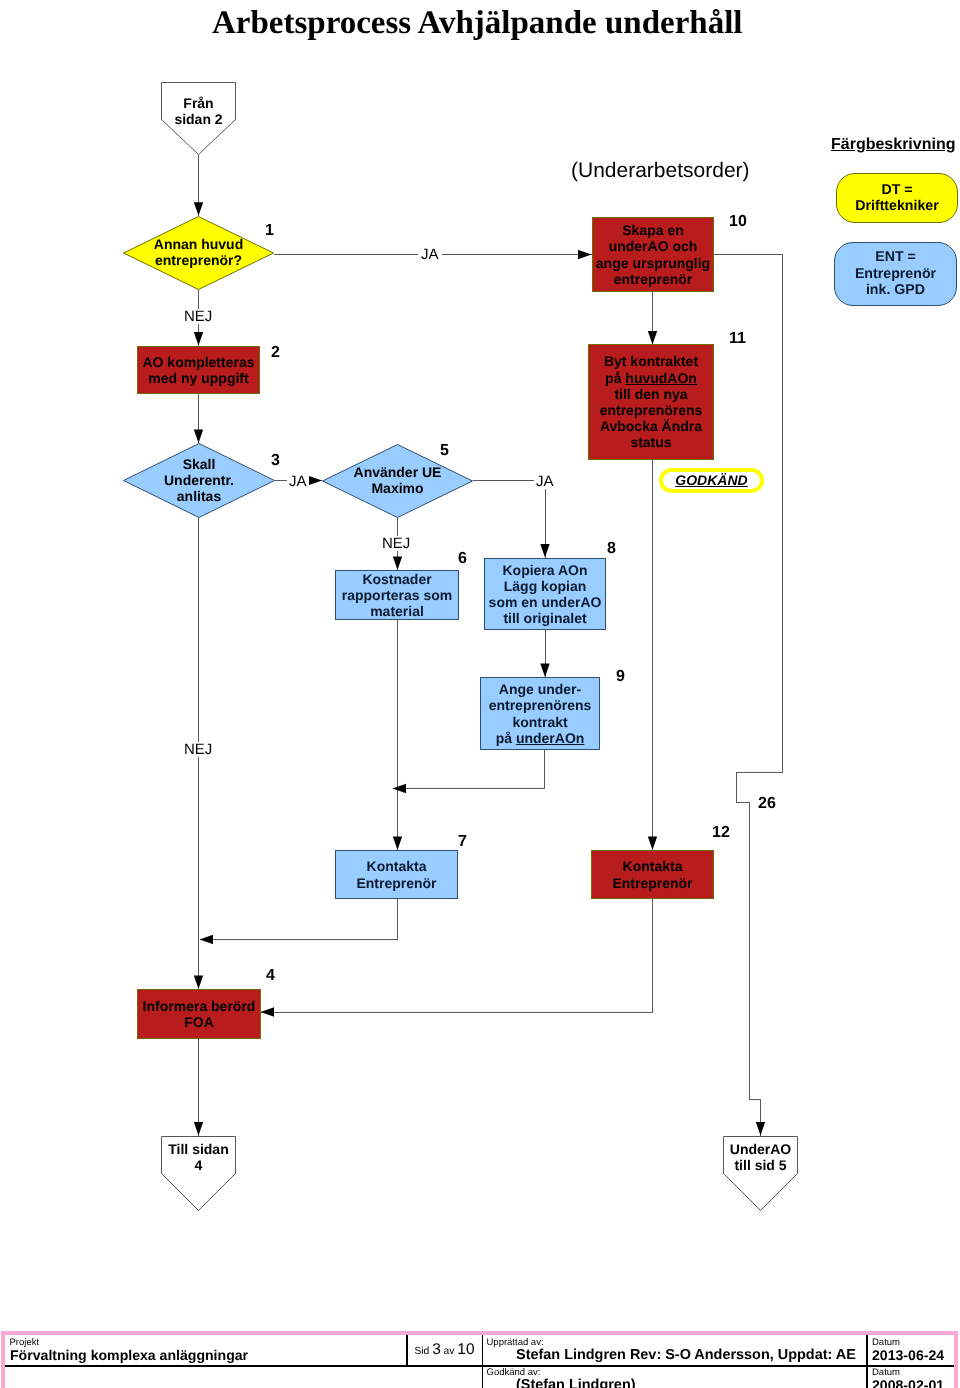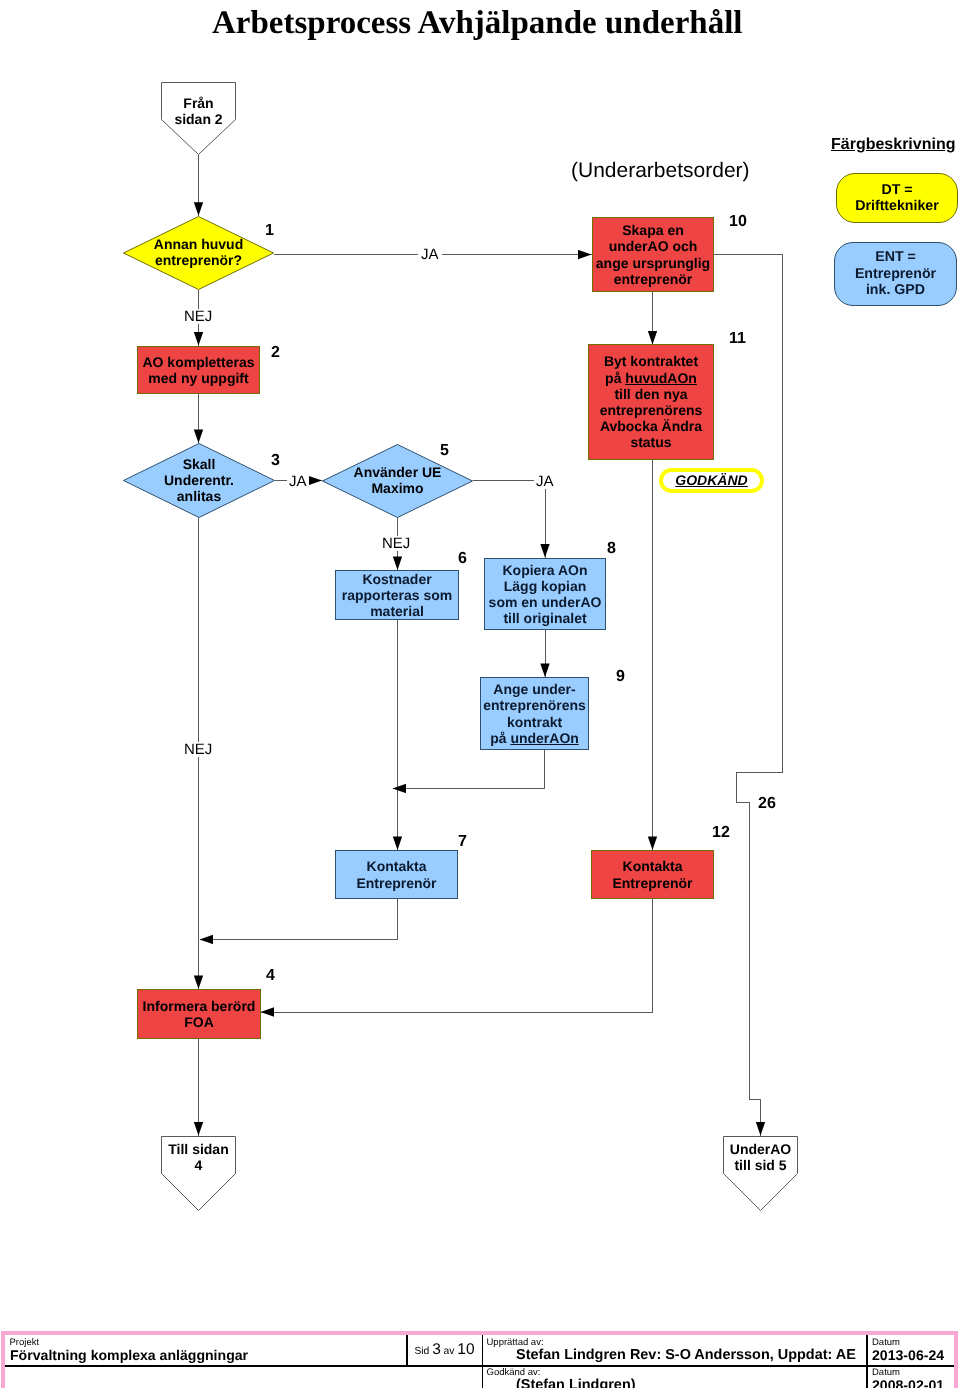--- a/index.html
+++ b/index.html
@@ -5,21 +5,21 @@
   html,body{margin:0;padding:0;}
   body{width:960px;height:1388px;background:#ffffff;-webkit-font-smoothing:antialiased;text-rendering:geometricPrecision;font-family:"Liberation Sans",sans-serif;position:relative;overflow:hidden;}
   #page{position:absolute;left:0;top:8px;width:960px;height:1388px;}
 
   .title{position:absolute;font-family:"Liberation Serif",serif;font-weight:bold;font-size:33px;color:#000;white-space:nowrap;}
 
   
   .node{position:absolute;box-sizing:border-box;display:flex;align-items:center;justify-content:center;
         text-align:center;font-weight:bold;font-size:14px;line-height:16.2px;color:#000;}
   .node.box{border:1px solid #3f3f3f;}
-  .node.yellow{background:#ef4444;border-color:#6e6e00;align-items:center;}
+  .node.yellow{background:#b91c1c;border-color:#6e6e00;align-items:center;}
   .node.blue{background:#99ccff;border-color:#2d506e;color:#0b1a2e;}
 
   .num{position:absolute;font-weight:bold;font-size:16px;color:#000;line-height:16px;}
   .lbl{position:absolute;font-weight:normal;font-size:15px;color:#000;line-height:15px;white-space:nowrap;}
   .italic-note{position:absolute;font-weight:normal;font-size:21px;color:#000000;white-space:nowrap;}
   .legend-title{position:absolute;font-weight:bold;font-size:16px;color:#000;text-decoration:underline;white-space:nowrap;}
   .round{position:absolute;box-sizing:border-box;display:flex;align-items:center;justify-content:center;
          text-align:center;font-weight:bold;font-size:14.2px;line-height:16.5px;color:#000;border-radius:19px;margin-top:8px;}
 
   svg.lines{position:absolute;left:0;top:0;width:960px;height:1388px;overflow:visible;}
@@ -132,21 +132,21 @@
   <div class="node box blue" style="left:335px;top:562px;width:124px;height:50px;">
     <div><span>Kostnader</span><br><span>rapporteras som</span><br><span>material</span></div>
   </div>
   <div class="num" style="left:458.0px;top:543.0px;">6</div>
 
   <div class="node box blue" style="left:484px;top:550px;width:122px;height:72px;">
     <div><span>Kopiera AOn</span><br><span>Lägg kopian</span><br><span>som en underAO</span><br><span>till originalet</span></div>
   </div>
   <div class="num" style="left:607.0px;top:533.0px;">8</div>
 
-  <div class="node box blue" style="left:480px;top:669px;width:109px;height:73px;">
+  <div class="node box blue" style="left:480px;top:669px;width:120px;height:73px;">
     <div><span>Ange under-</span><br><span>entreprenörens</span><br><span>kontrakt</span><br><span>på </span><span style="text-decoration:underline">underAOn</span></div>
   </div>
   <div class="num" style="left:616.0px;top:661.0px;">9</div>
 
   <div class="node box yellow" style="left:592px;top:209px;width:122px;height:75px;">
     <div><span>Skapa en</span><br><span>underAO och</span><br><span>ange ursprunglig</span><br><span>entreprenör</span></div>
   </div>
   <div class="num" style="left:729.0px;top:206.0px;">10</div>
 
   <div class="node box yellow" style="left:588px;top:336px;width:126px;height:116px;">

